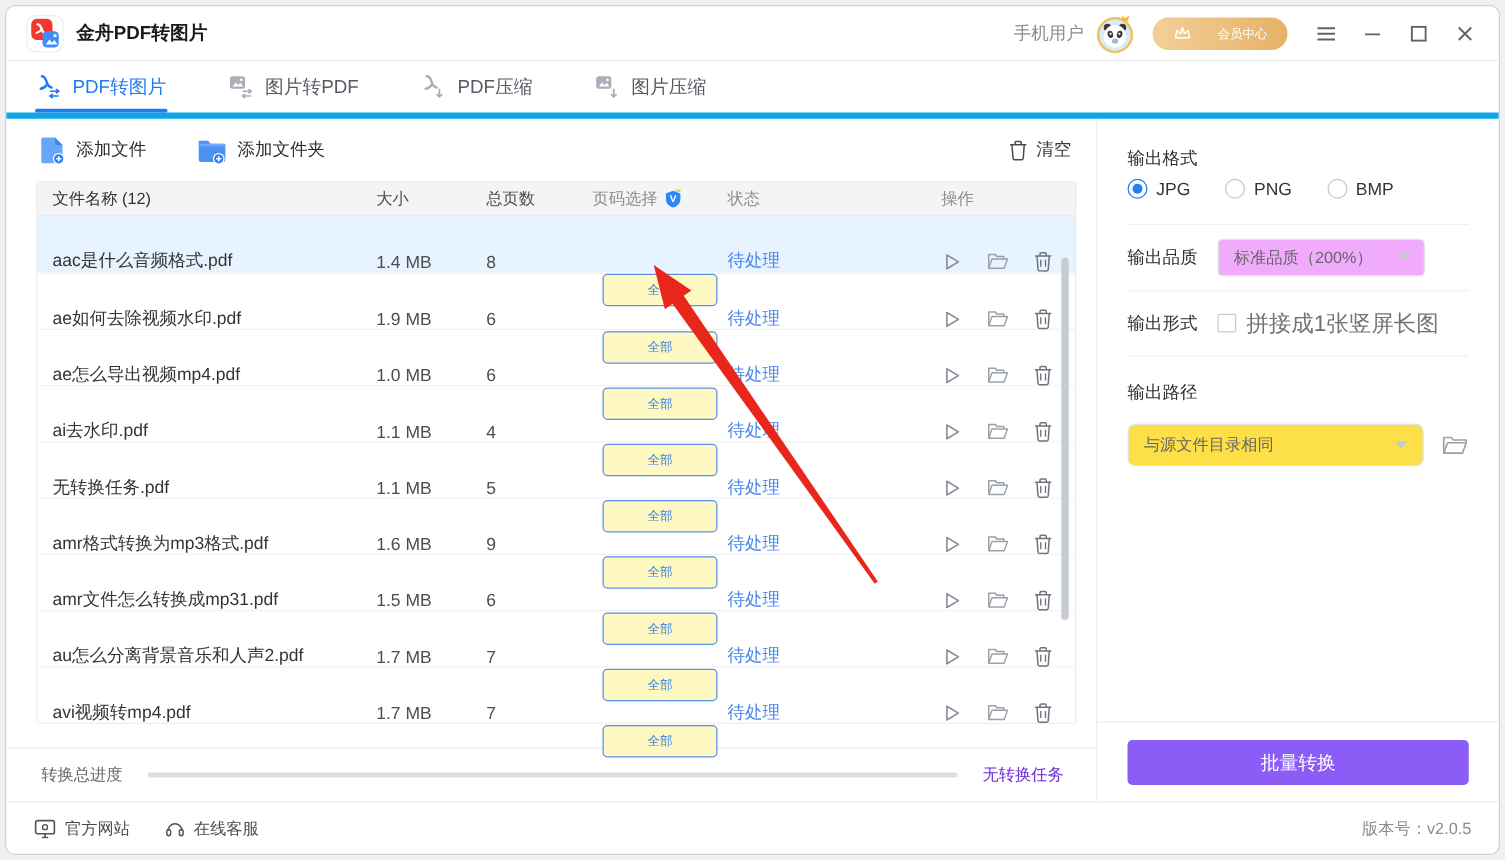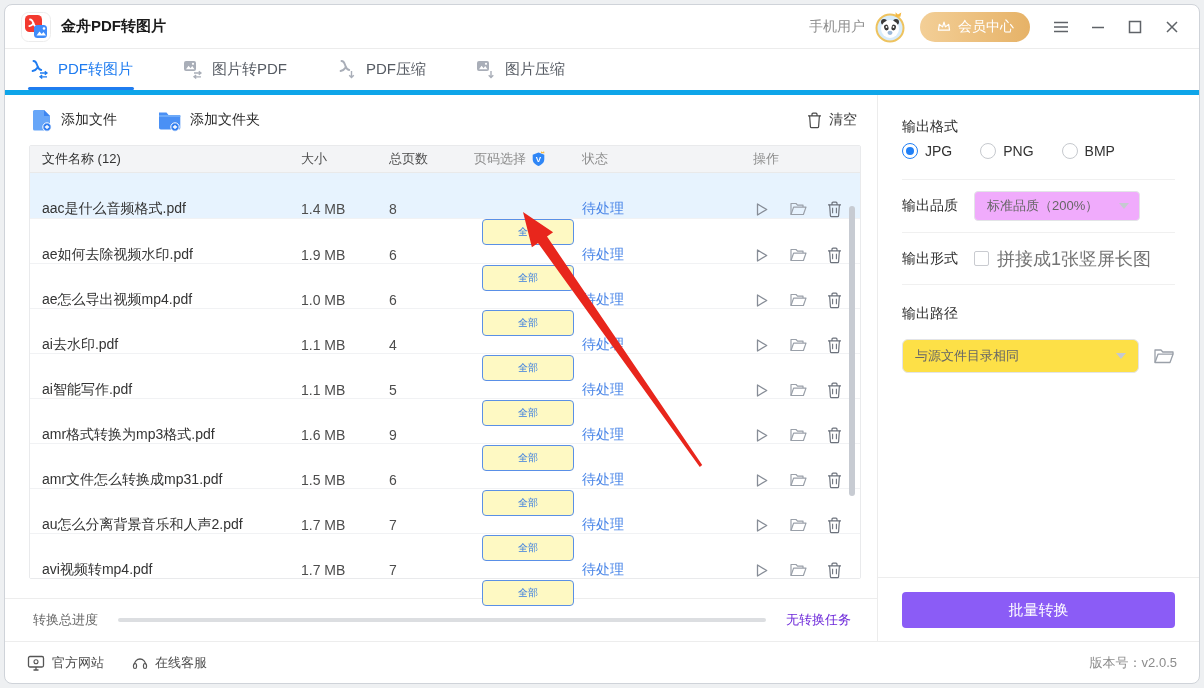--- a/index.html
+++ b/index.html
@@ -5,21 +5,21 @@
   * { box-sizing: border-box; margin: 0; padding: 0; }
   html,body { width:1204px; height:688px; background:#eef0f2; font-family:"Liberation Sans", sans-serif; position:relative; overflow:hidden; }
   .window { position:absolute; inset:4px; background:#fff; border:1px solid #cfd3d9; border-radius:8px; overflow:hidden; display:flex; flex-direction:column; }
 
   
   .titlebar { height:44px; display:flex; align-items:center; padding:0 18px 0 16px; border-bottom:1px solid #ececec; flex:none; }
   .app-title { font-size:15px; font-weight:bold; color:#1b1b1b; margin-left:10px; }
   .tb-right { margin-left:auto; display:flex; align-items:center; }
   .user-name { font-size:14px; color:#8d8d8d; margin-right:9px; }
   .avatar { width:32px; height:32px; margin-right:14px; }
-  .vip-btn { display:flex; align-items:center; gap:6px; background:linear-gradient(90deg,#f3cf97,#e6b267); color:#fff; font-size:14px; border:none; border-radius:999px; padding:6px 16px; margin-right:22px; cursor:pointer;justify-content:center; }
+  .vip-btn { display:flex; align-items:center; gap:20px; background:linear-gradient(90deg,#f3cf97,#e6b267); color:#fff; font-size:10px; border:none; border-radius:999px; padding:6px 16px; margin-right:22px; cursor:pointer;justify-content:center; }
   .winctl { display:flex; align-items:center; gap:19px; }
   .winctl span { display:flex; align-items:center; justify-content:center; width:18px; height:18px; cursor:pointer; }
 
   
   .tabbar { height:46px; display:flex; align-items:stretch; padding-left:24px; border-bottom:5px solid #0ea5e9; flex:none; }
   .tab { display:flex; align-items:center; gap:9px; margin-right:50px; font-size:15px; color:#565b63; position:relative; cursor:pointer; }
   .tab.active { color:#1f7cf0; }
   .tab.active::after { content:""; position:absolute; left:-1px; right:-1px; bottom:0; height:3px; background:#1f7cf0; border-radius:2px; }
 
   
@@ -362,21 +362,21 @@
         <svg width="15" height="17" viewBox="0 0 15 17">
           <path d="M1 3.8h13M5 3.8V2.2a1 1 0 011-1h3a1 1 0 011 1v1.6" fill="none" stroke="#6d737d" stroke-width="1.2"></path>
           <path d="M2.6 3.8l.8 10.8a1.2 1.2 0 001.2 1.1h5.8a1.2 1.2 0 001.2-1.1l.8-10.8" fill="none" stroke="#6d737d" stroke-width="1.2"></path>
           <path d="M5.6 6.8v5.5M9.4 6.8v5.5" stroke="#6d737d" stroke-width="1.1"></path>
         </svg>
       </span>
     </div>
   </div>
 
   <div class="trow">
-    <div class="c-name">ai智能写作.pdf</div>
+    <div class="c-name">无转换任务.pdf</div>
     <div class="c-size">1.1 MB</div>
     <div class="c-pages">5</div>
     <div class="c-sel">
                 <button class="sel-btn">全部</button>
               </div>
     <div class="c-status">待处理</div>
     <div class="c-ops">
       <span class="op">
         <svg width="17" height="17" viewBox="0 0 17 17">
                     <path d="M4.5 3l9.2 5.5-9.2 5.5z" fill="none" stroke="#878d97" stroke-width="1.3" stroke-linejoin="round"></path>

